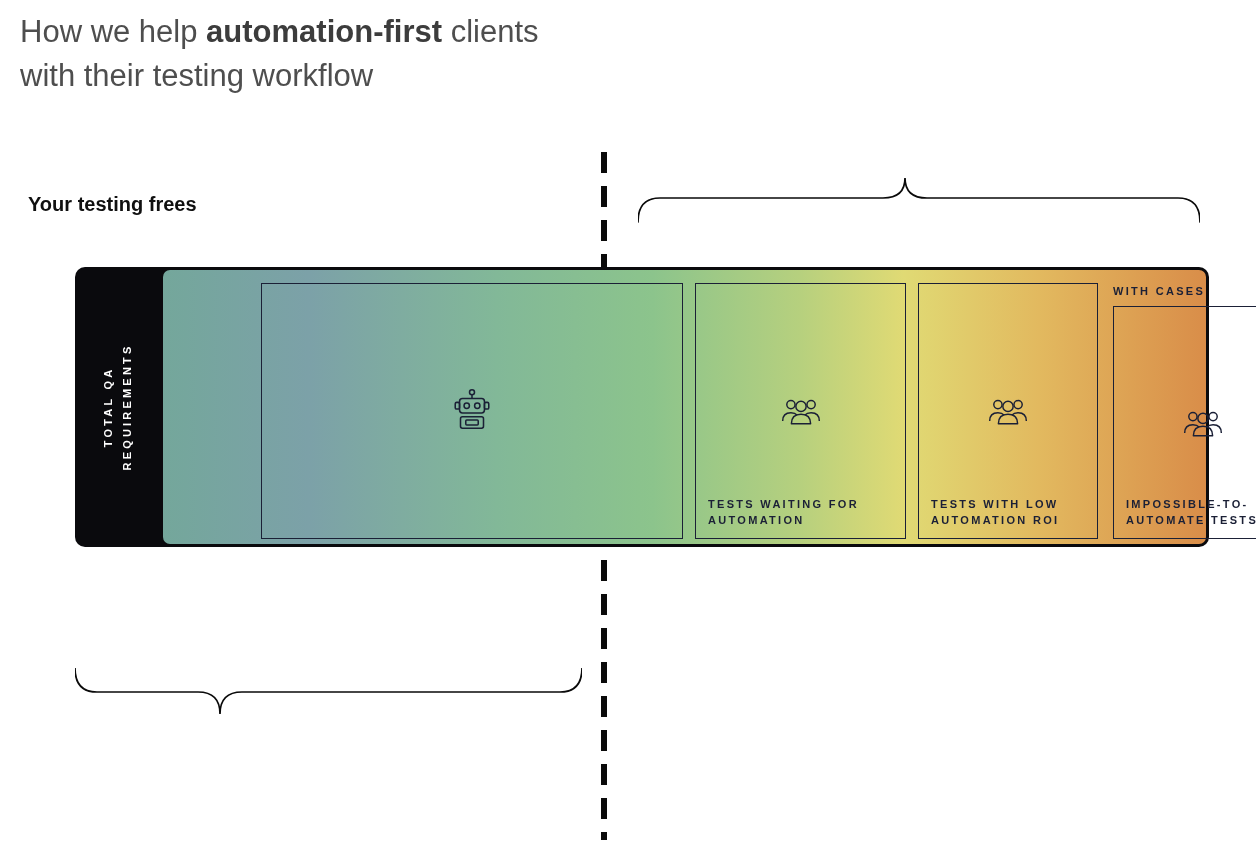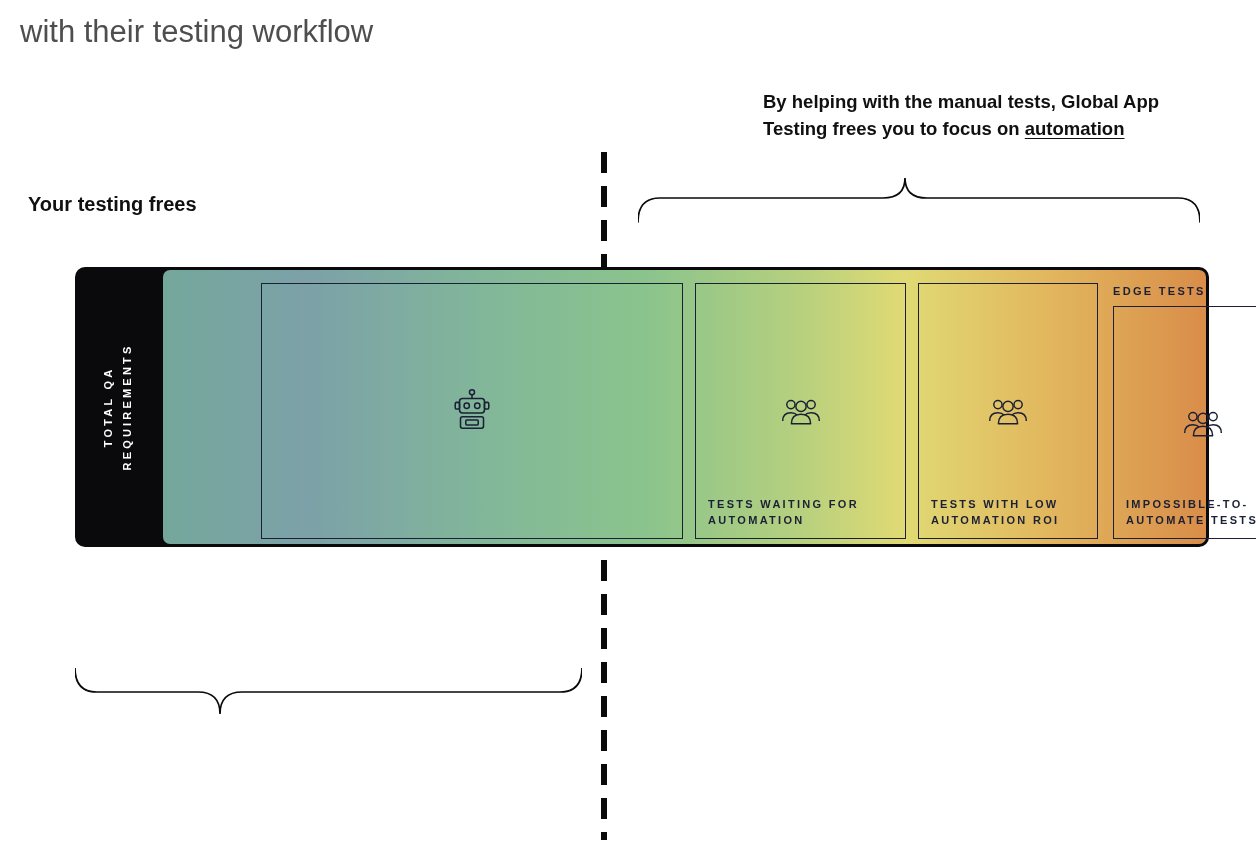--- a/index.html
+++ b/index.html
@@ -60,27 +60,24 @@
   
   .left-note { position: absolute; left: 88px; top: 759px; width: 380px;
     font-size: 17.5px; line-height: 27px; font-weight: 700; color: #101010; }
 </style>
 </head>
 <body>
 
 <div class="stage">
 
   <div class="title">
+    <div><span>How we help </span><strong>automation-first</strong><span> clients</span></div>
     <div>with their testing workflow</div>
   </div>
 
-  <div class="right-note">
-    <div>By helping with the manual tests, Global App</div>
-    <div><span>Testing frees you to focus on </span><span class="u">automation</span></div>
-  </div>
 
   <div class="needs-label">Your testing frees</div>
 
   <div class="dashed-line"></div>
 
   <div class="brace" style="left:638px; top:178px;">
     <svg width="562" height="48" viewBox="0 0 562 48" fill="none" stroke="#0a0a0a" stroke-width="1.7" stroke-linecap="round">
       <path d="M 0 44 Q 0 20 22 20 L 245 20 Q 267 20 267 0 Q 267 20 289 20 L 540 20 Q 562 20 562 44"></path>
     </svg>
   </div>
@@ -132,21 +129,21 @@
             <path d="M4 35 q0 -9 9 -9 q4.5 0 7 2.6"></path>
             <path d="M44 35 q0 -9 -9 -9 q-4.5 0 -7 2.6"></path>
             <circle cx="24" cy="19" r="5.6"></circle>
             <path d="M13.5 38 q0 -10.5 10.5 -10.5 q10.5 0 10.5 10.5 z"></path>
           </svg>
         </div>
         <div class="seg-label"><span>TESTS WAITING FOR</span><br><span>AUTOMATION</span></div>
       </div>
 
       <div class="edge-row">
-        <span class="edge-label">EDGE TESTS</span>
+        <span class="edge-label">WITH CASES</span>
 
       </div>
 
       <div class="seg-box box-4">
         <div class="icon-wrap">
           <svg viewBox="0 0 48 48" width="44" height="44" fill="none" stroke="#1b2036" stroke-width="1.6" stroke-linejoin="round">
             <circle cx="13" cy="17" r="4.5"></circle>
             <circle cx="35" cy="17" r="4.5"></circle>
             <path d="M4 35 q0 -9 9 -9 q4.5 0 7 2.6"></path>
             <path d="M44 35 q0 -9 -9 -9 q-4.5 0 -7 2.6"></path>

